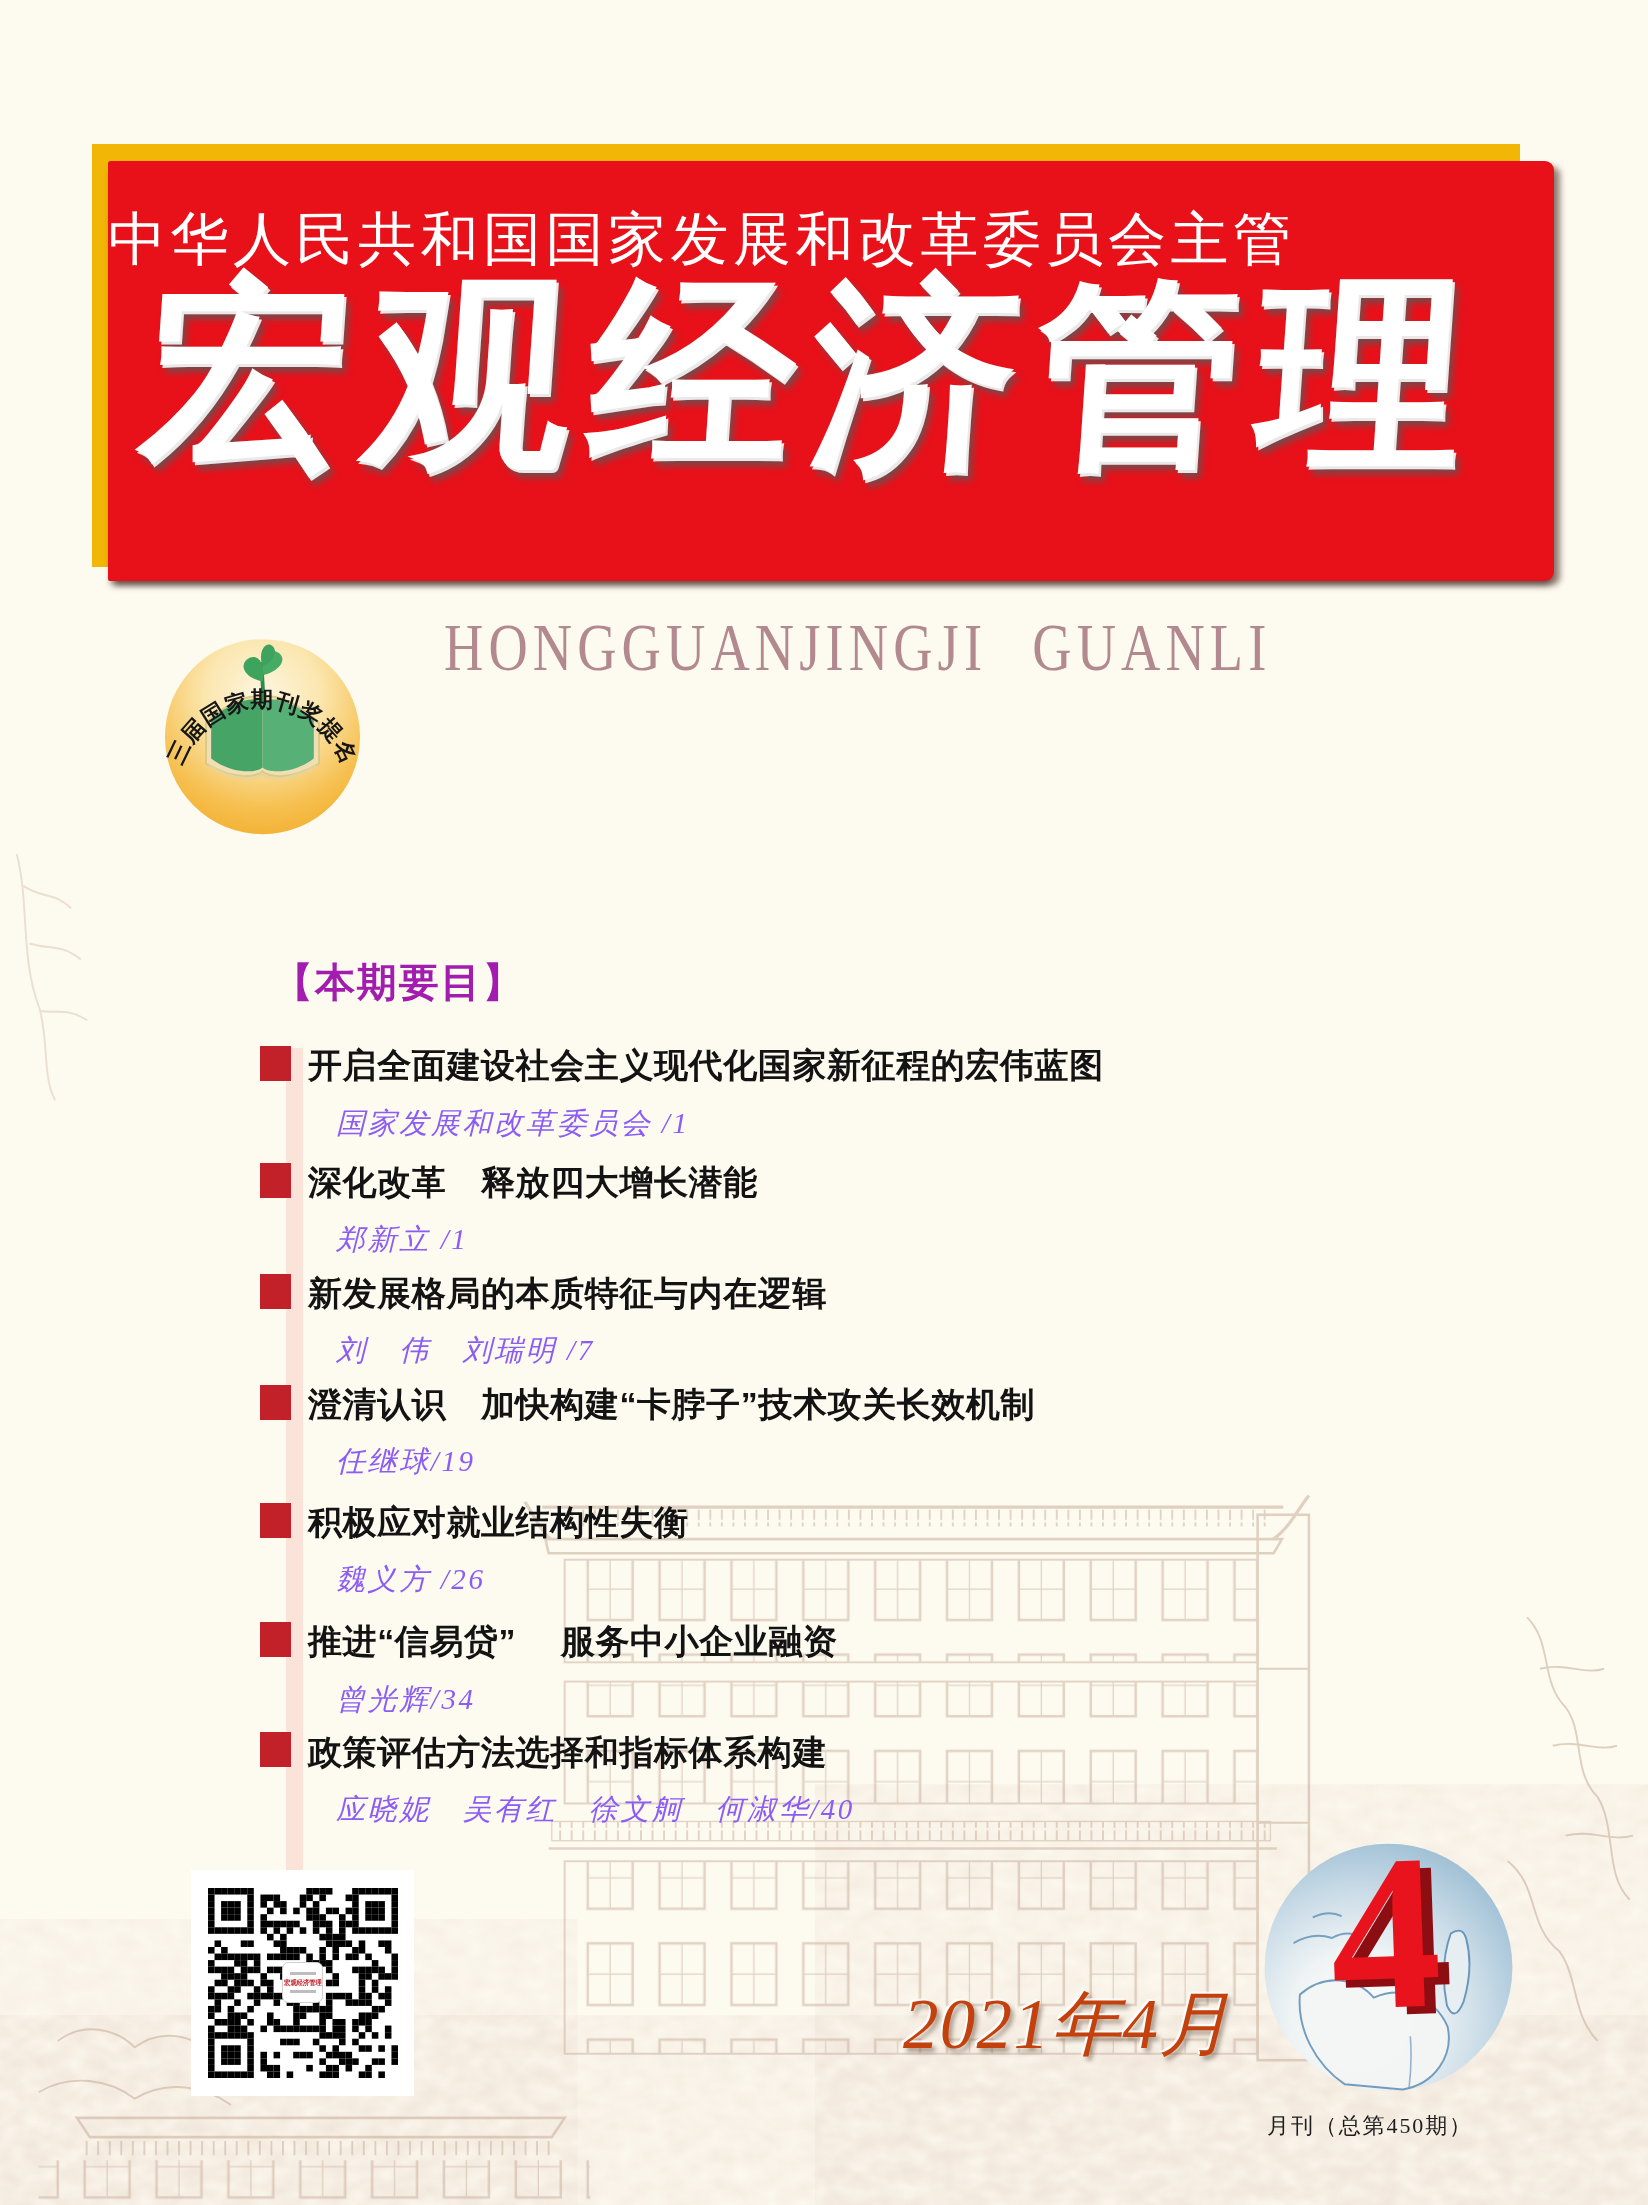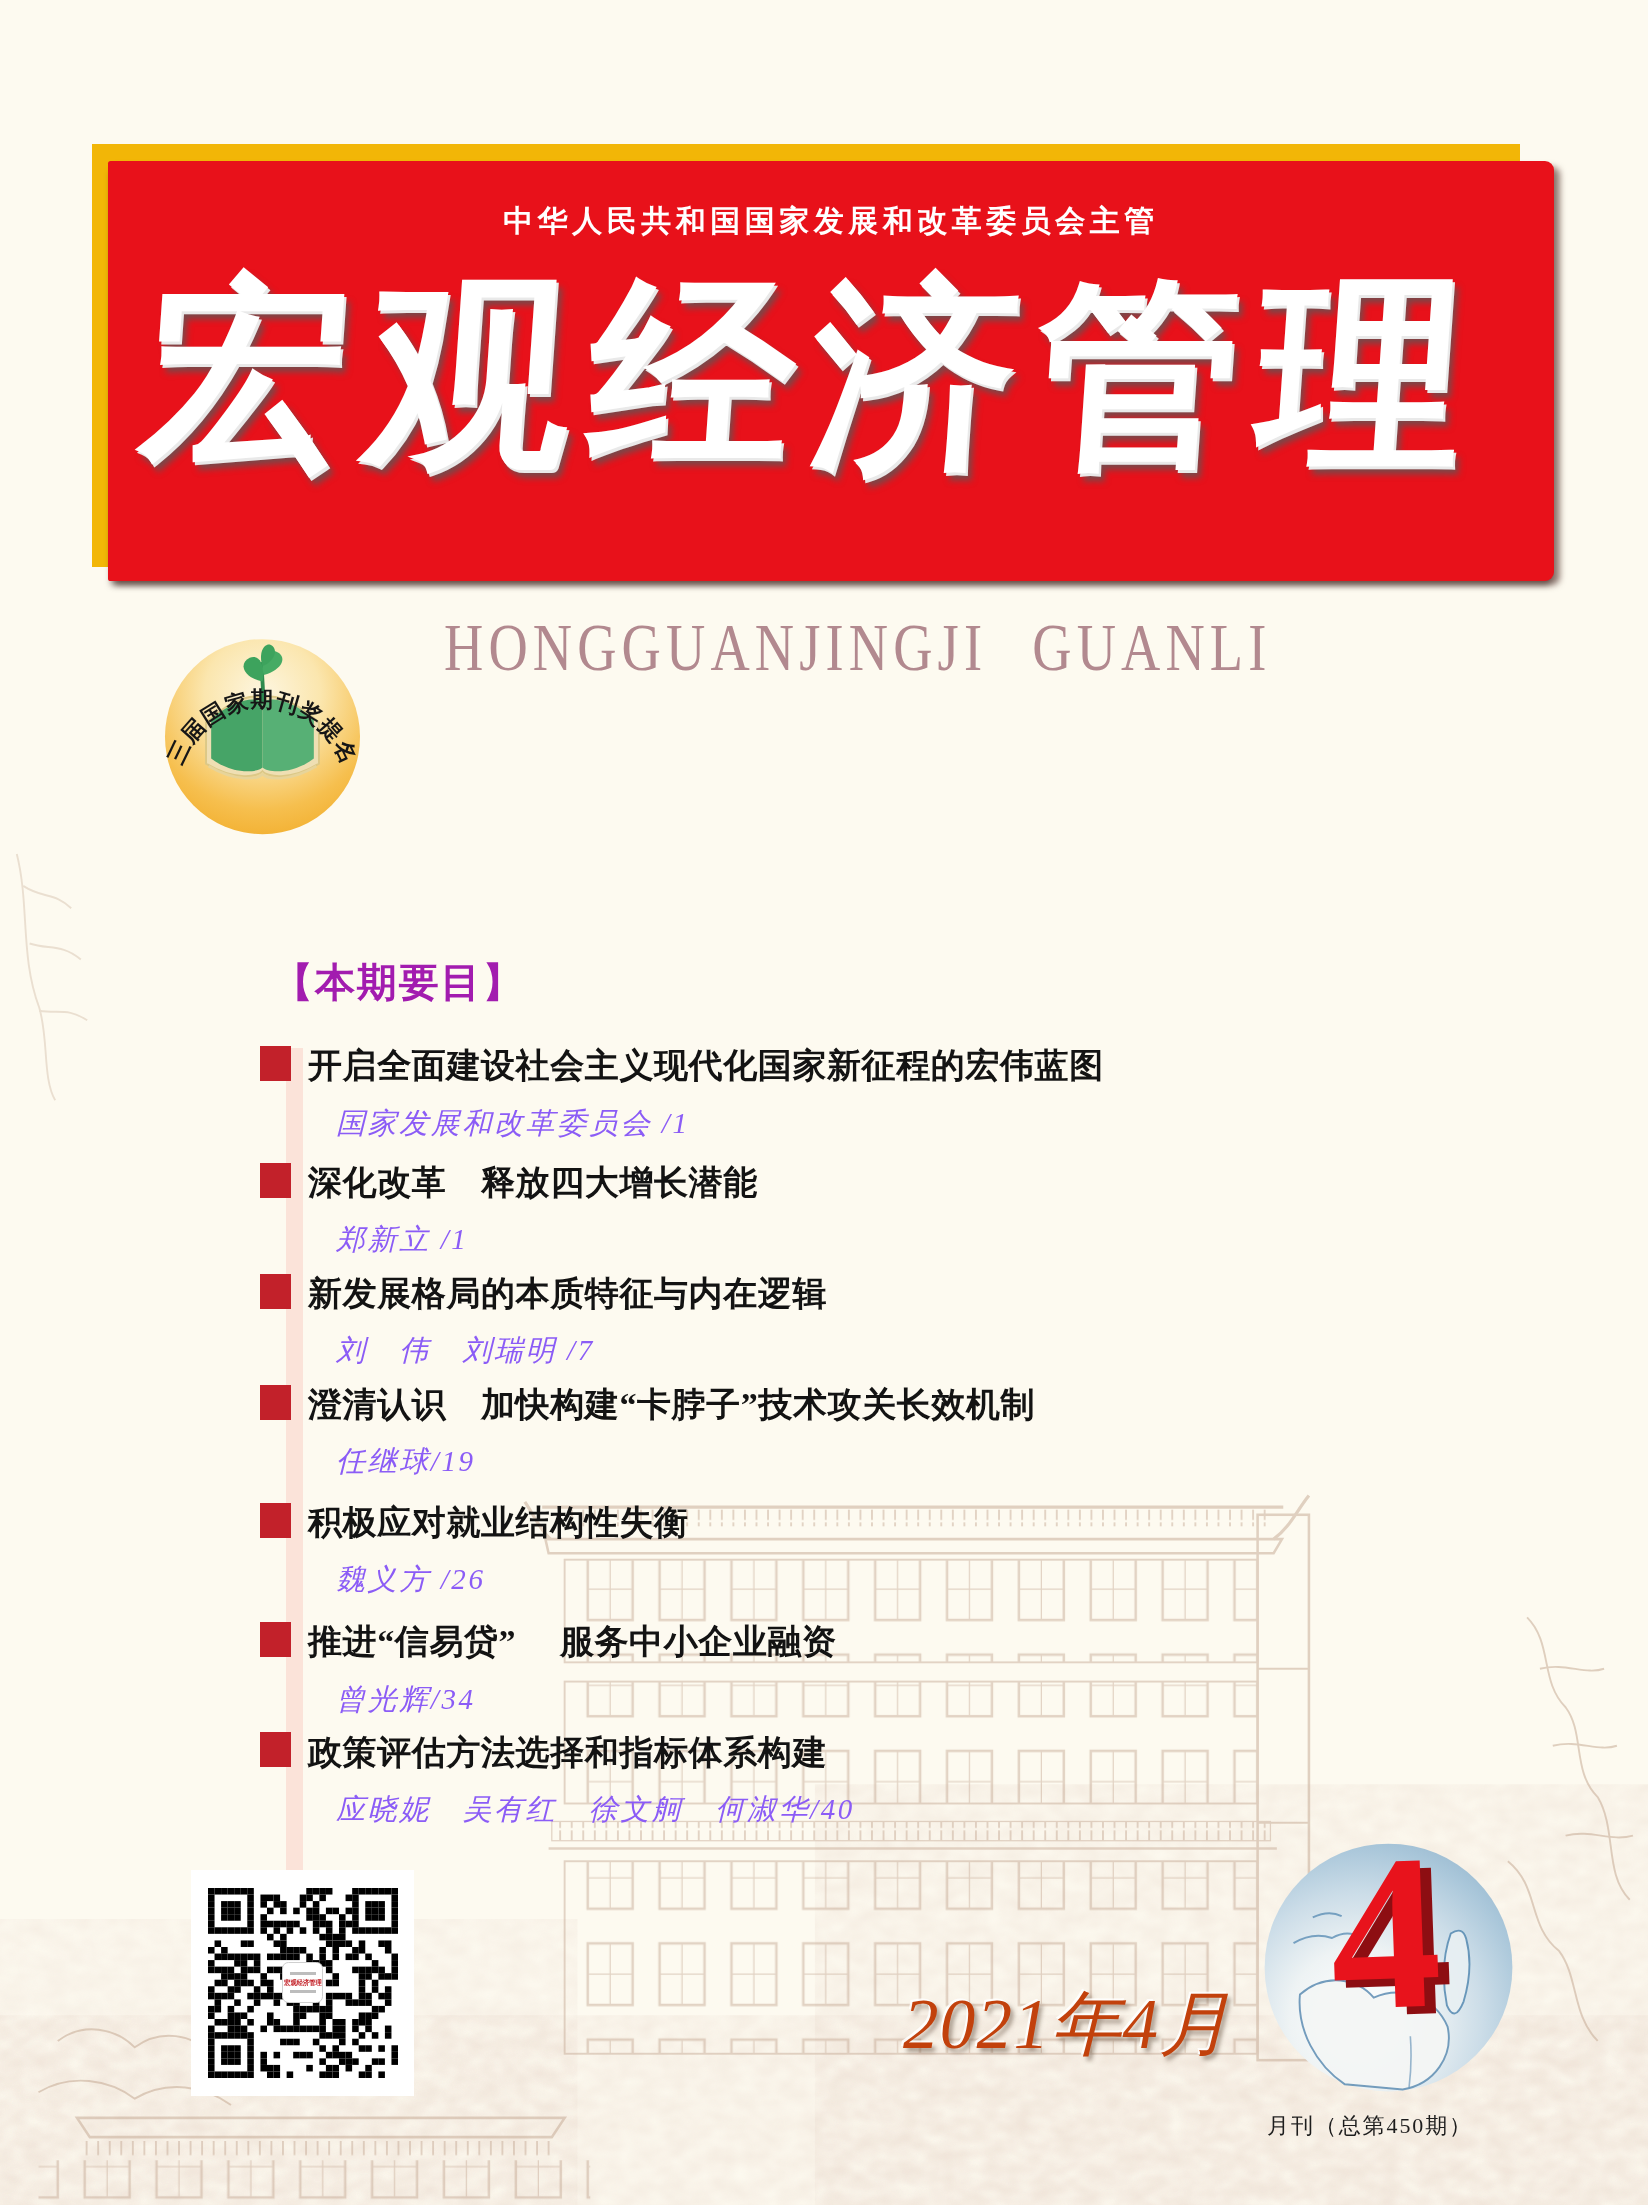--- a/index.html
+++ b/index.html
@@ -10,40 +10,40 @@
   
   .issn{right:82px;top:55px;font-family:"Liberation Serif",serif;font-size:29px;
         color:#232323;letter-spacing:0.6px;z-index:4;line-height:1.0;}
   .issn .l1{border-bottom:2.6px solid #232323;padding-bottom:7.7px;margin-bottom:6.4px;}
 
   
   .frame-yellow{left:92px;top:144px;width:1428px;height:423px;background:#f2b607;z-index:1;}
   .banner-red{left:108px;top:161px;width:1446px;height:420px;background:#e8111a;z-index:2;
               border-radius:2.6px 9px 9px 2.6px;
               box-shadow:6.4px 5.1px 6.4px -1.3px rgba(60,25,20,.55), 0 7.7px 6.4px -3.8px rgba(40,25,20,.5);}
-  .supervisor{left:108px;top:201px;width:1446px;text-align:center;color:#ffffff;
-              font-weight:bold;font-size:30px;letter-spacing:4.5px;z-index:3;white-space:nowrap;}
+  .supervisor{left:108px;top:201px;width:1446px;color:#ffffff;
+              font-weight:normal;font-size:58px;letter-spacing:4.5px;z-index:3;white-space:nowrap;}
   .callig{left:144px;top:269px;width:1367px;color:#ffffff;z-index:3;white-space:nowrap;
           font-family:"Liberation Serif",serif;font-weight:900;font-size:204px;line-height:1.05;
           letter-spacing:19px;transform:skewX(-4deg);
           text-shadow:2.6px 3.2px 0 #e9e9e9, 6.4px 8.3px 6.4px rgba(95,85,85,.8);}
   .pinyin{left:444px;top:608px;z-index:3;color:#b2898f;font-family:"Liberation Serif",serif;
           font-size:68px;letter-spacing:6.4px;word-spacing:33px;white-space:nowrap;
           transform:scaleX(.8);transform-origin:left top;}
 
   
   .badge{left:159px;top:634px;width:207px;height:213px;z-index:3;}
 
   
   .toc-stripe{left:286px;top:1048px;width:17.3px;height:1046px;background:#fbe3d9;z-index:1;}
   .toc-heading{left:273px;top:955px;font-size:40px;font-weight:bold;color:#a21caf;
                letter-spacing:1.9px;z-index:2;}
   .toc-item .bullet{position:absolute;left:260px;width:31px;height:35px;background:#c2212a;z-index:2;}
   .toc-item .t{position:absolute;left:308px;font-size:34px;font-weight:bold;color:#131313;
-               letter-spacing:0.6px;white-space:nowrap;z-index:2;font-family:Liberation Serif, serif;}
+               letter-spacing:0.6px;white-space:nowrap;z-index:2;}
   .toc-item .a{position:absolute;left:336px;font-size:29px;color:#8b5cf6;z-index:2;
                font-family:"Liberation Serif",serif;font-style:italic;letter-spacing:2.6px;white-space:nowrap;}
 
   
   .qrcard{left:191px;top:1870px;width:223px;height:226px;background:#ffffff;z-index:3;}
   .qrcard svg{position:absolute;left:16.7px;top:18px;}
   .qrlogo{position:absolute;left:91px;top:92px;width:41px;height:41px;background:#fff;
           border:1.3px solid #cfcfcf;border-radius:6.4px;box-sizing:border-box;z-index:4;
           display:flex;flex-direction:column;align-items:center;justify-content:center;gap:2.6px;}
   .qrlogo .bar{width:26px;height:3.2px;background:#bdbdbd;}

